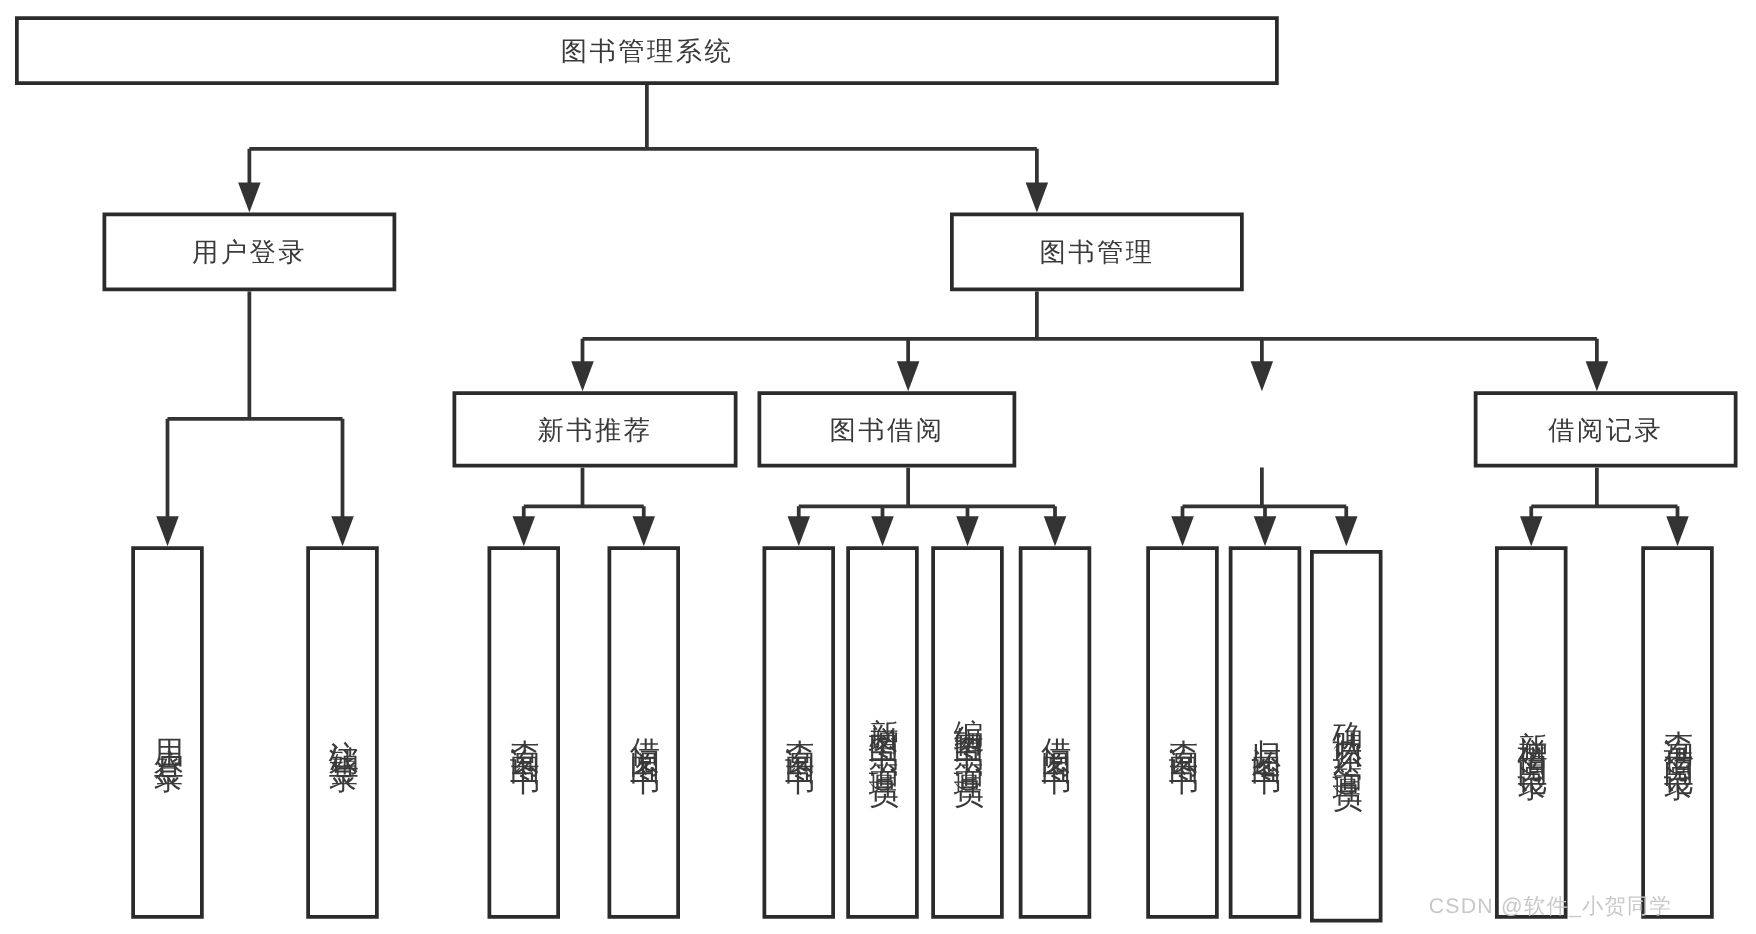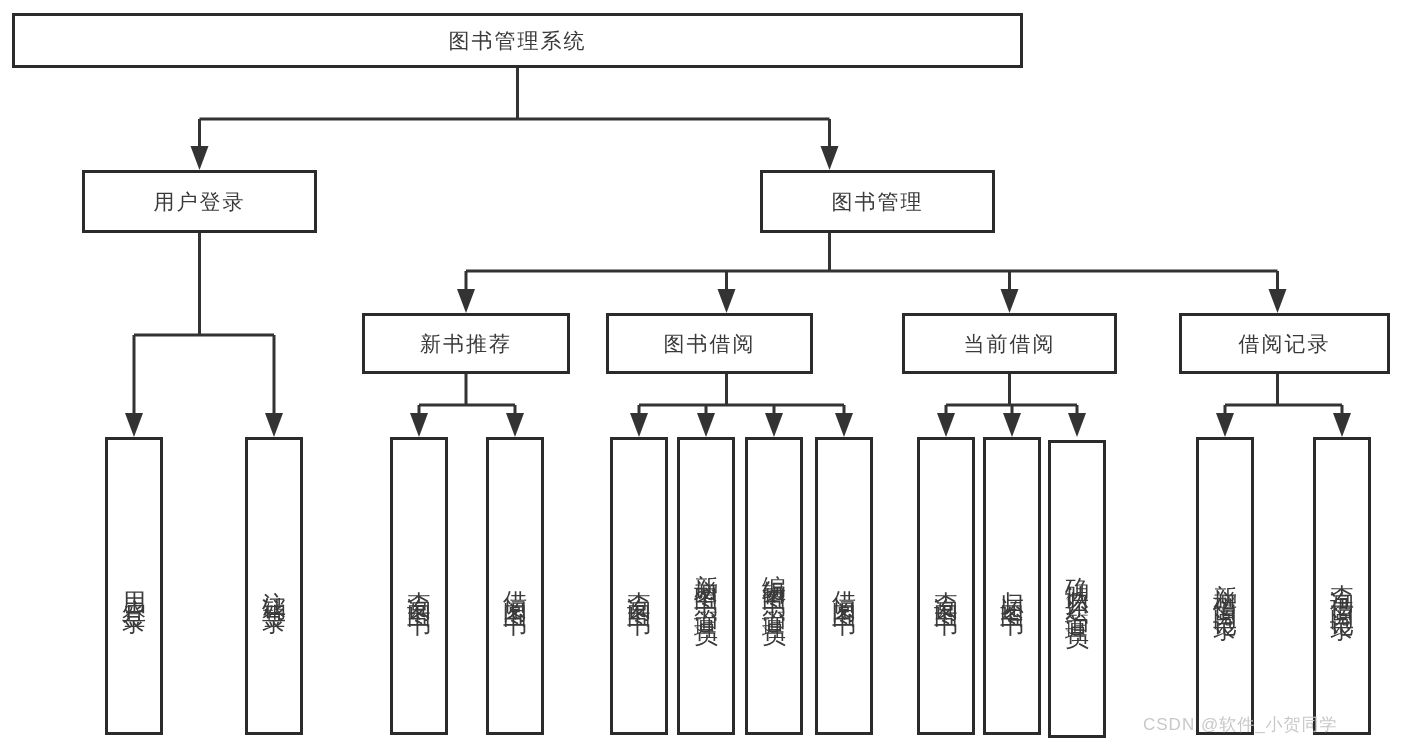--- a/index.html
+++ b/index.html
@@ -119,28 +119,25 @@
     <span class="h-label">图书管理系统</span>
   </div>
 
   <div class="node" style="left:82px; top:170px; width:235px; height:63px;">
     <span class="h-label">用户登录</span>
   </div>
   <div class="node" style="left:712px; top:170px; width:235px; height:63px;margin-left:48px;">
     <span class="h-label">图书管理</span>
   </div>
 
-  <div class="node" style="left:362px; top:313px; width:208px; height:61px;text-align:center;">
+  <div class="node" style="left:362px; top:313px; width:228px; height:61px;text-align:center;">
     <span class="h-label">新书推荐</span>
   </div>
   <div class="node" style="left:606px; top:313px; width:207px; height:61px;">
     <span class="h-label">图书借阅</span>
-  </div>
-  <div class="node" style="left:902px; top:313px; width:215px; height:61px;">
-    <span class="h-label">当前借阅</span>
   </div>
   <div class="node" style="left:1179px; top:313px; width:211px; height:61px;">
     <span class="h-label">借阅记录</span>
   </div>
 
   <div class="node" style="left:105px; top:437px; width:58px; height:298px;">
     <span class="v-label">用户登录</span>
   </div>
   <div class="node" style="left:245px; top:437px; width:58px; height:298px;">
     <span class="v-label">注销登录</span>

